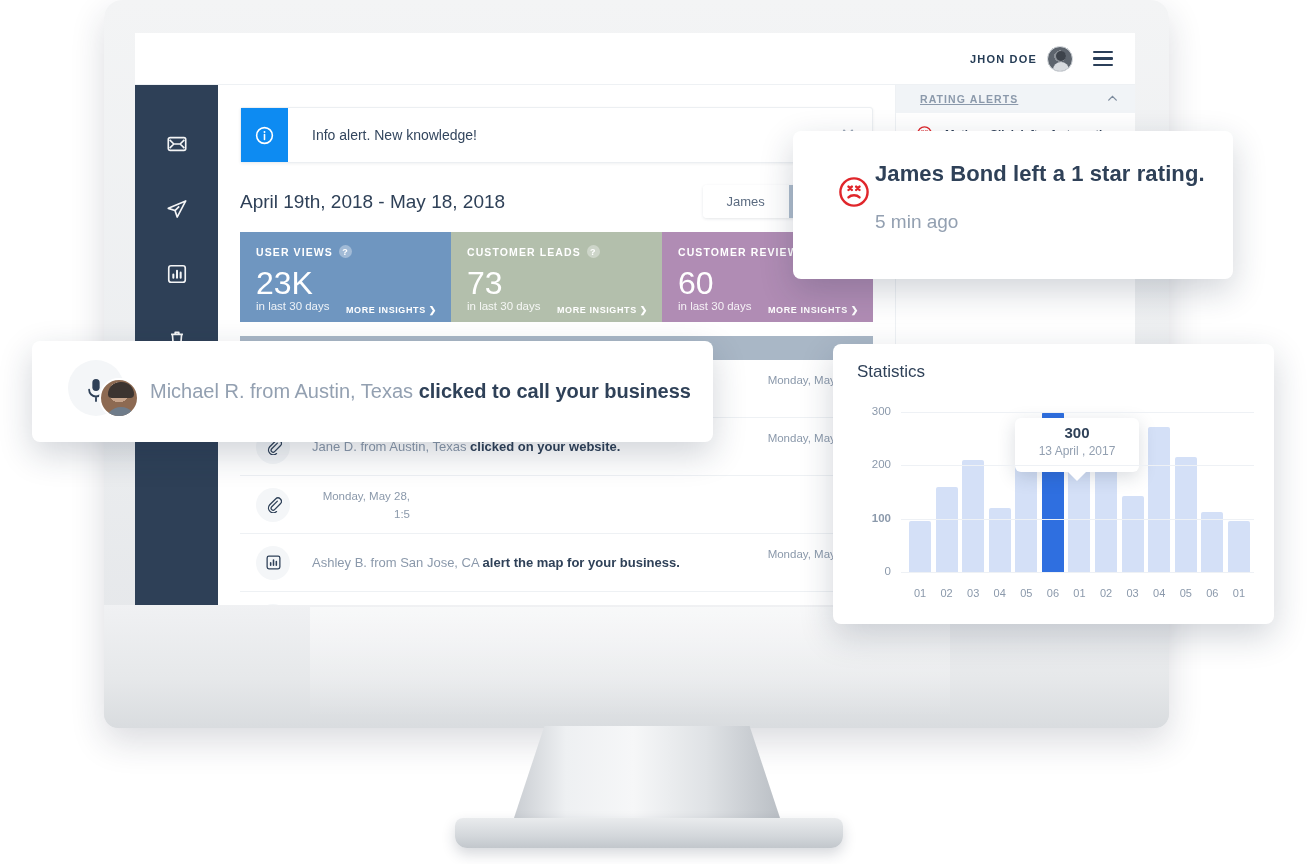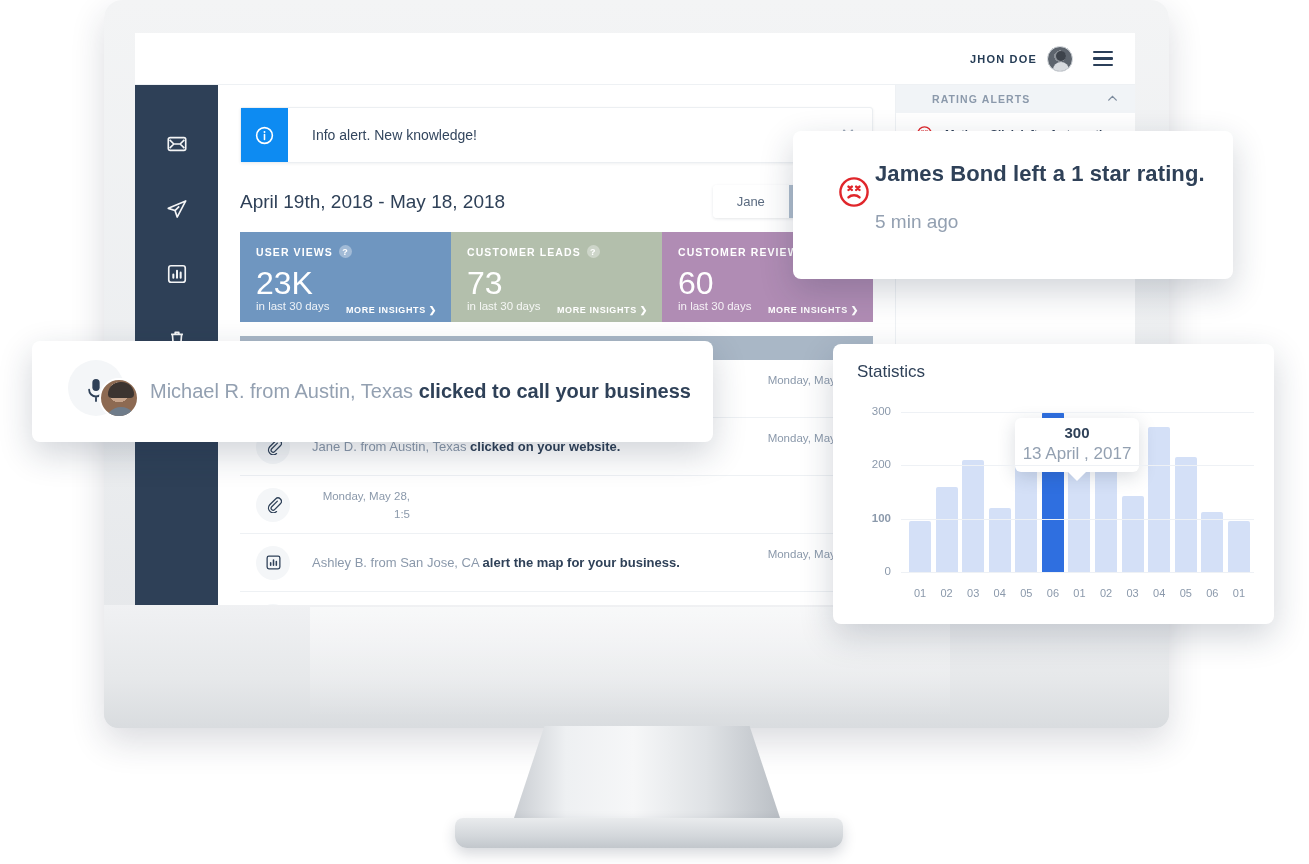--- a/index.html
+++ b/index.html
@@ -123,21 +123,21 @@
   .act-badge svg { width: 17px; height: 17px; color: #2f4158; }
   .act-text { flex: 1; padding-left: 22px; font-size: 13px; color: #33465e; }
   .act-text .who { color: #8b99ab; }
   .act-text .loc { color: #8b99ab; }
   .act-text .what { font-weight: bold; color: #2f4158; }
   .act-time { text-align: right; font-size: 11.5px; color: #8b99ab; line-height: 18px; min-width: 120px; }
 
   
   .rail { position: absolute; right: 0; top: 52px; width: 240px; bottom: 0; background: #fff; border-left: 1px solid #eef1f4; }
   .rail-head { height: 28px; background: #f1f4f7; display:flex; align-items:center; justify-content: space-between;
-               padding: 0 16px 0 36px; font-size: 10.5px; font-weight: bold; letter-spacing: 1.1px; color: #8b99ab; }
+               padding: 0 16px 0 24px; font-size: 10.5px; font-weight: bold; letter-spacing: 1.1px; color: #8b99ab; text-decoration: underline; }
   .rail-item { display:flex; align-items:center; gap: 12px; padding: 12px 14px 0 20px; }
   .rail-item .msg { font-size: 11.5px; font-weight: bold; color: #2f4158; }
   .rail-time { font-size: 11.5px; color: #8b99ab; padding-left: 52px; margin-top: 6px; }
   .sad { width: 17px; height: 17px; flex-shrink: 0; color: #e0262b; }
   .sad svg { width: 100%; height: 100%; display: block; }
 
   
   .float { position: absolute; background: #fff; border-radius: 8px; box-shadow: 0 12px 34px rgba(25,40,65,.20); }
 
   .voice-card { left: 32px; top: 341px; width: 681px; height: 101px; display: flex; align-items: center; padding-left: 36px; }
@@ -171,21 +171,21 @@
   .bar { width: 22px; background: #d4e0f7; border-radius: 2px 2px 0 0; }
   .bar.hl { background: #2f6fe0; }
   .xlabels { position: absolute; left: 52px; right: 4px; bottom: 2px; display: flex; justify-content: space-between; }
   .xlab { width: 22px; text-align: center; font-size: 11px; color: #8b99ab; }
   .tip {
     position: absolute; left: 158px; top: 22px; width: 124px; height: 54px;
     background: #fff; border-radius: 6px; box-shadow: 0 5px 18px rgba(30,45,70,.17);
     text-align: center; padding-top: 6px;
   }
   .tip-v { font-size: 15px; font-weight: bold; color: #2f4158; }
-  .tip-d { font-size: 17px; color: #93a0b1; margin-top: 3px; }
+  .tip-d { font-size: 12px; color: #93a0b1; margin-top: 3px; }
   .tip-arrow { position: absolute; left: 53px; bottom: -9px; width: 0; height: 0;
                border-left: 9px solid transparent; border-right: 9px solid transparent; border-top: 9px solid #fff; }
 </style>
 </head>
 <body>
 
 <div id="stage">
 
   <div class="monitor-body"></div>
   <div class="monitor-chin"></div>
@@ -250,21 +250,21 @@
                 <circle cx="12" cy="7.9" r="1.1" fill="currentColor" stroke="none"></circle>
               </svg>
           </div>
           <div class="alert-txt">Info alert. New knowledge!</div>
           <div class="alert-x">✕</div>
         </div>
 
         <div class="range-row">
           <div class="range-title">April 19th, 2018 - May 18, 2018</div>
           <div class="seg">
-            <button>Jane</button>
+            <button>James</button>
             <button class="active">Month</button>
           </div>
         </div>
 
         <div class="cards">
           <div class="card" style="background:#6f96c0">
             <div class="c-label">
               <span>USER VIEWS</span>
               <span class="qmark">?</span>
             </div>

